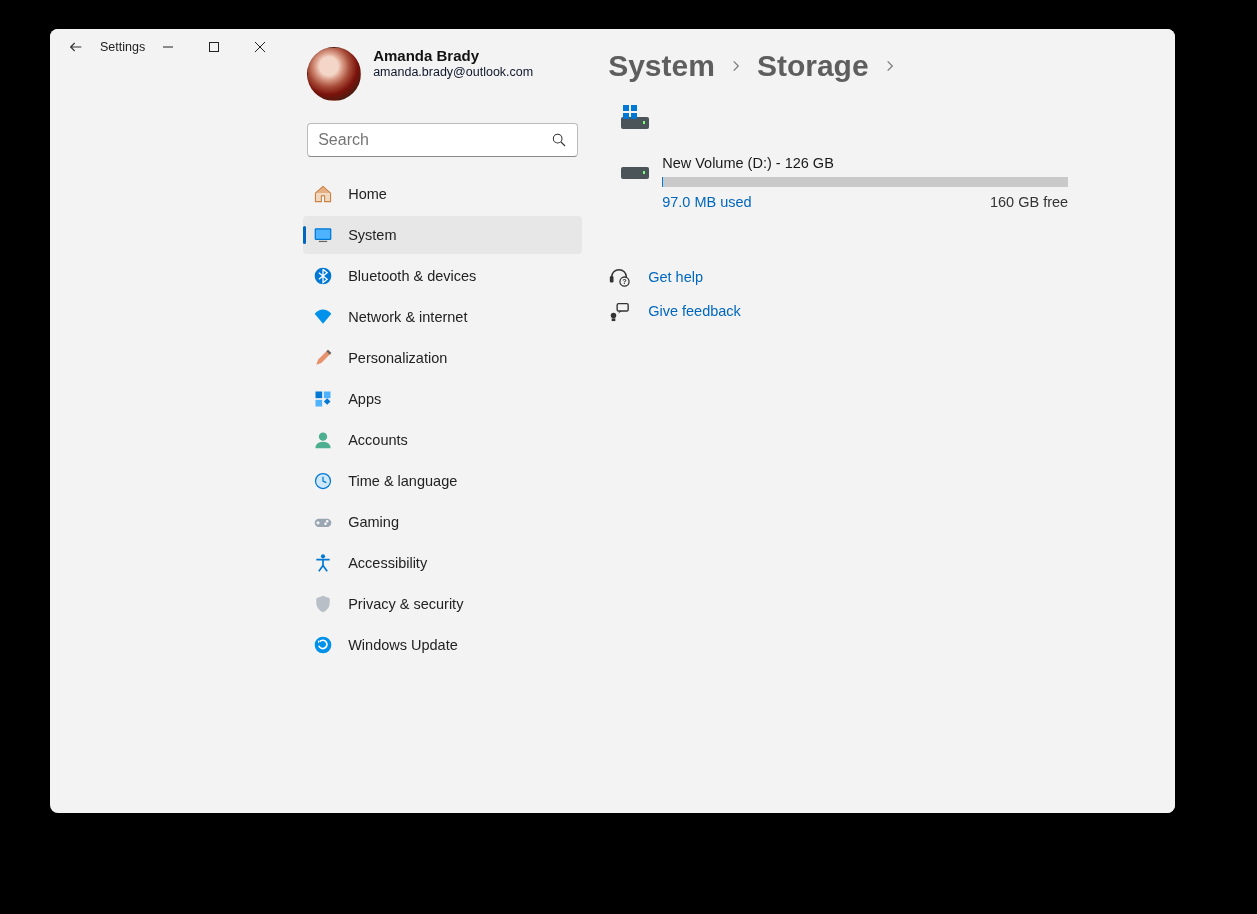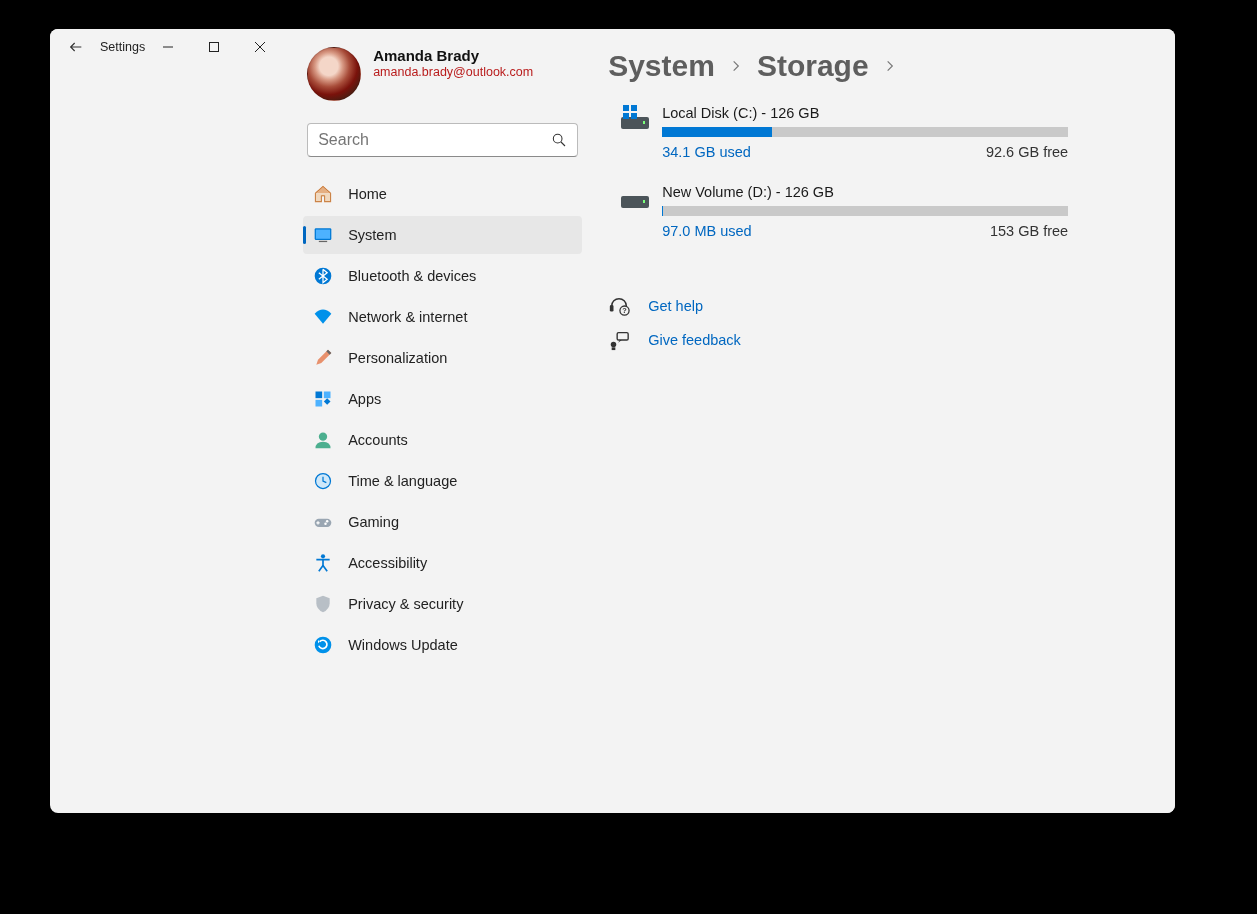--- a/index.html
+++ b/index.html
@@ -88,21 +88,21 @@
     .user-text {
       margin-left: 12px;
     }
     .user-name {
       font-size: 15px;
       font-weight: 600;
       color: #111;
     }
     .user-email {
       font-size: 12.5px;
-      color: #b91c1c;
+      color: #0f172a;
       margin-top: 1px;
     }
     .search-box {
       display: flex;
       align-items: center;
       margin: 6px 8px 18px 8px;
       background: #fff;
       border: 1px solid #bbb;
       border-bottom: 1px solid #8a8a8a;
       border-radius: 4px;
@@ -488,45 +488,35 @@
 
 
       <div class="drive-list" id="drive-list">
           <div class="drive-item">
             <div class="drive-icon-wrap">
               <div class="drive-icon">
                 <div class="disk-graphic"></div>
                 <div class="win-logo"></div>
               </div>
             </div>
-            <div class="drive-info">
-              <div class="drive-title">Local Disk (C:) - 126 GB</div>
-              <div class="progress-bar">
-                <div class="progress-fill" style="width: 27%;"></div>
-              </div>
-              <div class="drive-stats">
-                <span class="used-label">34.1 GB used</span>
-                <span class="free-label">92.6 GB free</span>
-              </div>
-            </div>
           </div>
           <div class="drive-item">
             <div class="drive-icon-wrap">
               <div class="drive-icon">
                 <div class="disk-graphic"></div>
               </div>
             </div>
             <div class="drive-info">
               <div class="drive-title">New Volume (D:) - 126 GB</div>
               <div class="progress-bar">
                 <div class="progress-fill" style="width: 0.1%;"></div>
               </div>
               <div class="drive-stats">
                 <span class="used-label">97.0 MB used</span>
-                <span class="free-label">153 GB free</span>
+                <span class="free-label">160 GB free</span>
               </div>
             </div>
           </div>
         </div>
 
       <div class="help-links">
         <div class="help-link">
           <svg class="help-link-icon" viewBox="0 0 24 24">
             <path d="M4 12a8 8 0 0 1 16 0" stroke="#333" stroke-width="1.6" fill="none"></path>
             <rect x="2" y="11" width="4" height="7" rx="1.5" fill="#333"></rect>

